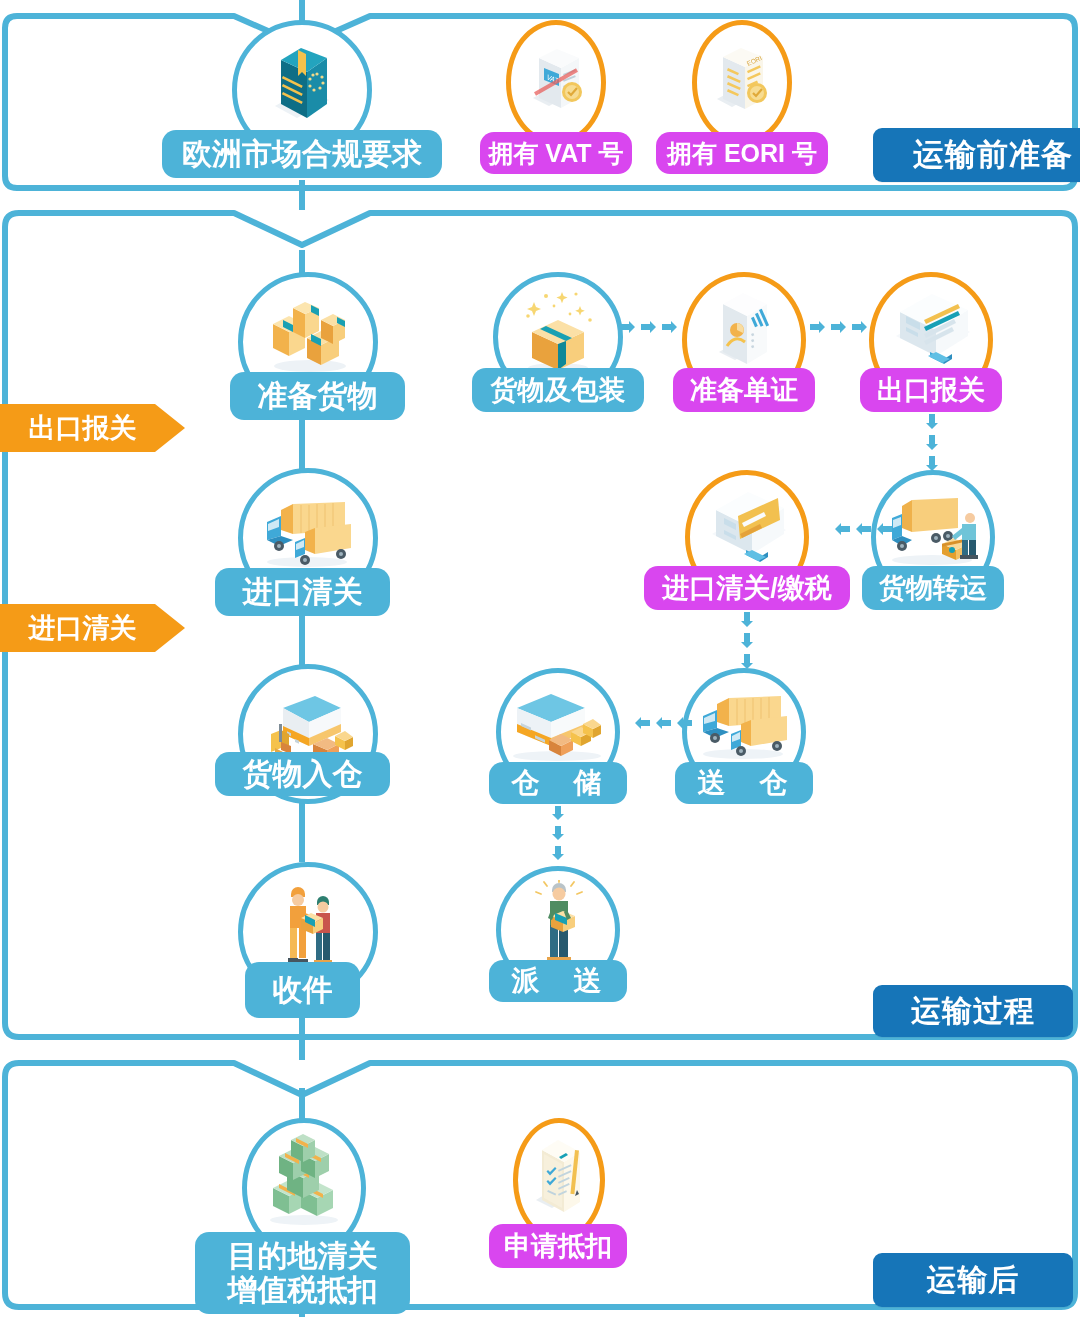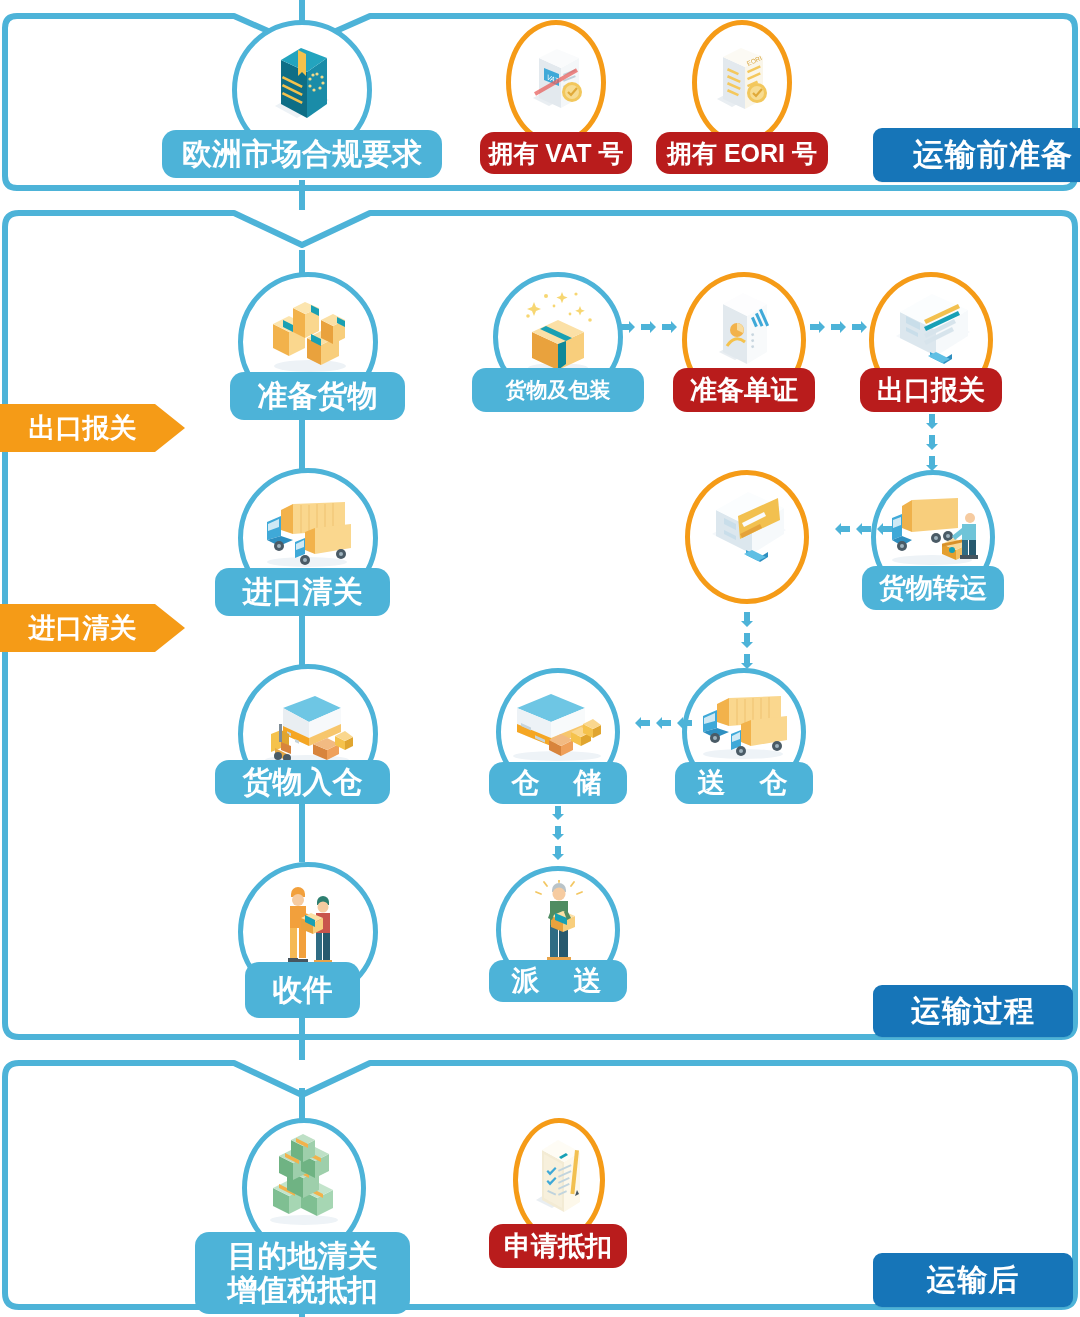--- a/index.html
+++ b/index.html
@@ -42,21 +42,21 @@
   .node .pill{
     position:absolute;
     border-radius:14px;
     display:flex;align-items:center;justify-content:center;
     color:#ffffff;font-weight:bold;
     text-align:center;line-height:1.12;
     white-space:pre-line;
     box-sizing:border-box;
   }
   .node.blue .pill{background:#4DB3D8;}
-  .node.orange .pill{background:#b91c1c;}
+  .node.orange .pill{background:#d946ef;}
   .node .ico{
     position:absolute;
     display:flex;align-items:center;justify-content:center;
     pointer-events:none;
   }
 
   
   .stage-arrow{
     position:absolute;
     display:flex;align-items:center;
@@ -300,21 +300,21 @@
         <g>
           <polygon points="56,56 70,62 70,72 56,66" fill="#D8843C"></polygon>
           <polygon points="70,62 82,56 82,66 70,72" fill="#EFA05A"></polygon>
           <polygon points="56,56 70,50 82,56 70,62" fill="#F2BA82"></polygon>
           <polygon points="78,48 88,53 88,62 78,57" fill="#F5C24C"></polygon>
           <polygon points="88,53 96,49 96,58 88,62" fill="#E0A52F"></polygon>
           <polygon points="78,48 88,43 96,49 88,53" fill="#FAD78E"></polygon>
         </g>
       </svg>
     </div>
-    <div class="pill" style="left:0px;top:96px;width:175px;height:44px;font-size:30px;">货物入仓</div>
+    <div class="pill" style="left:0px;top:88px;width:175px;height:44px;font-size:30px;">货物入仓</div>
   </div>
 
   <div class="node blue" style="left:215px;top:862px;width:175px;height:140px;">
     <div class="bubble" style="left:23px;top:0px;width:140px;height:140px;"></div>
     <div class="ico" style="left:60px;top:20px;width:70px;height:90px;">
       <svg width="70" height="90" viewBox="0 0 70 90">
         <ellipse cx="34" cy="84" rx="26" ry="4" fill="#EEF3F7"></ellipse>
         <path d="M16,12 a7,7 0 0 1 14,0 v3 h-14z" fill="#F2A03C"></path>
         <circle cx="23" cy="18" r="6" fill="#F6CBA0"></circle>
         <path d="M15,24 h16 v22 h-16z" fill="#F2A03C"></path>
@@ -356,21 +356,21 @@
             <circle cx="50" cy="28" r="1.4"></circle>
         </g>
         <ellipse cx="38" cy="82" rx="30" ry="5" fill="#EDF2F6"></ellipse>
         <polygon points="12,46 38,58 38,84 12,72" fill="#E9A23D"></polygon>
         <polygon points="38,58 64,46 64,72 38,84" fill="#F8CE7C"></polygon>
         <polygon points="12,46 38,34 64,46 38,58" fill="#FBE0A6"></polygon>
         <polygon points="26,40 52,52 46,55 20,43" fill="#19A0B3"></polygon>
         <polygon points="38,58 46,55 46,78 38,84" fill="#0E8898"></polygon>
       </svg>
     </div>
-    <div class="pill" style="left:0px;top:96px;width:172px;height:44px;font-size:21px;">货物及包装</div>
+    <div class="pill" style="left:0px;top:96px;width:172px;height:44px;font-size:27px;">货物及包装</div>
   </div>
 
   <div class="node orange" style="left:673px;top:272px;width:142px;height:140px;">
     <div class="bubble" style="left:9px;top:0px;width:124px;height:136px;"></div>
     <div class="ico" style="left:36px;top:16px;width:72px;height:86px;">
       <svg width="72" height="86" viewBox="0 0 72 86">
         <polygon points="10,64 26,72 54,56 38,48" fill="#E9EEF2"></polygon>
         <polygon points="14,16 14,64 38,76 38,28" fill="#E2E9EE"></polygon>
         <polygon points="38,28 38,76 58,64 58,16" fill="#F8FAFB"></polygon>
         <polygon points="14,16 38,28 58,16 34,5" fill="#FDFDFE"></polygon>
@@ -456,20 +456,21 @@
         <polygon points="36,26 76,8 78,30 38,49" fill="#F2C04F"></polygon>
         <polygon points="22,28 34,34 34,40 22,34" fill="#C9DEEA"></polygon>
         <polygon points="40,33 62,22 64,26 42,37" fill="#FAFBFC"></polygon>
         <polygon points="22,40 34,46 34,50 22,44" fill="#C9DEEA"></polygon>
         <polygon points="38,44 58,34 60,38 40,48" fill="#E4A23A"></polygon>
         <polygon points="44,60 58,67 58,72 44,65" fill="#3FA9D8"></polygon>
         <polygon points="58,67 66,62 66,67 58,72" fill="#2E8FC0"></polygon>
         <polygon points="42,64 56,71 64,67 50,60" fill="#5FBFE4"></polygon>
       </svg>
     </div>
+    <div class="pill" style="left:0px;top:96px;width:206px;height:44px;font-size:27px;">进口清关/缴税</div>
   </div>
 
   <div class="node blue" style="left:862px;top:470px;width:142px;height:138px;">
     <div class="bubble" style="left:9px;top:0px;width:124px;height:134px;"></div>
     <div class="ico" style="left:22px;top:22px;width:98px;height:76px;">
       <svg width="98" height="76" viewBox="0 0 98 76">
         <ellipse cx="48" cy="68" rx="40" ry="5" fill="#EEF3F7"></ellipse>
         <polygon points="28,8 74,6 74,36 28,40" fill="#F8CE7C"></polygon>
         <polygon points="28,8 28,40 18,36 18,14" fill="#EFB14B"></polygon>
         <polygon points="8,26 18,22 18,44 8,48" fill="#3FA9D8"></polygon>

